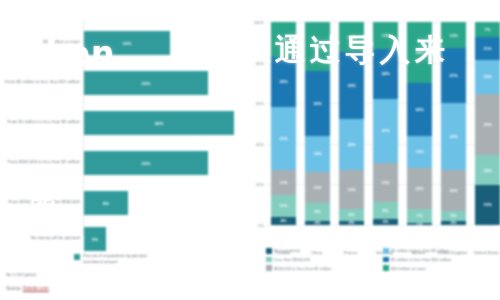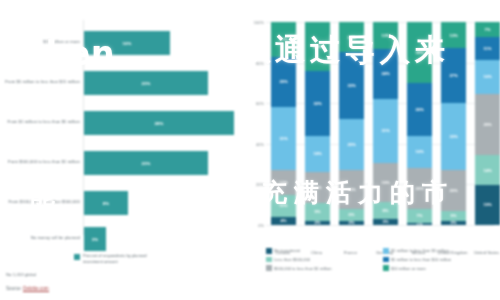--- a/index.html
+++ b/index.html
@@ -331,15 +331,14 @@
         <div class="tx">$10 million or more</div>
       </div>
     </div>
   </div>
 </div>
 
 <div id="overlay">
   <div class="cn" id="cn1">oken</div>
   <div class="cn" id="cn2">以通过导入来</div>
   <div class="cn" id="cn3">能</div>
-  <div class="cn" id="cn4">充满活力的市</div>
   <div class="cn" id="cn5">门</div>
 </div>
 
 </body></html>

